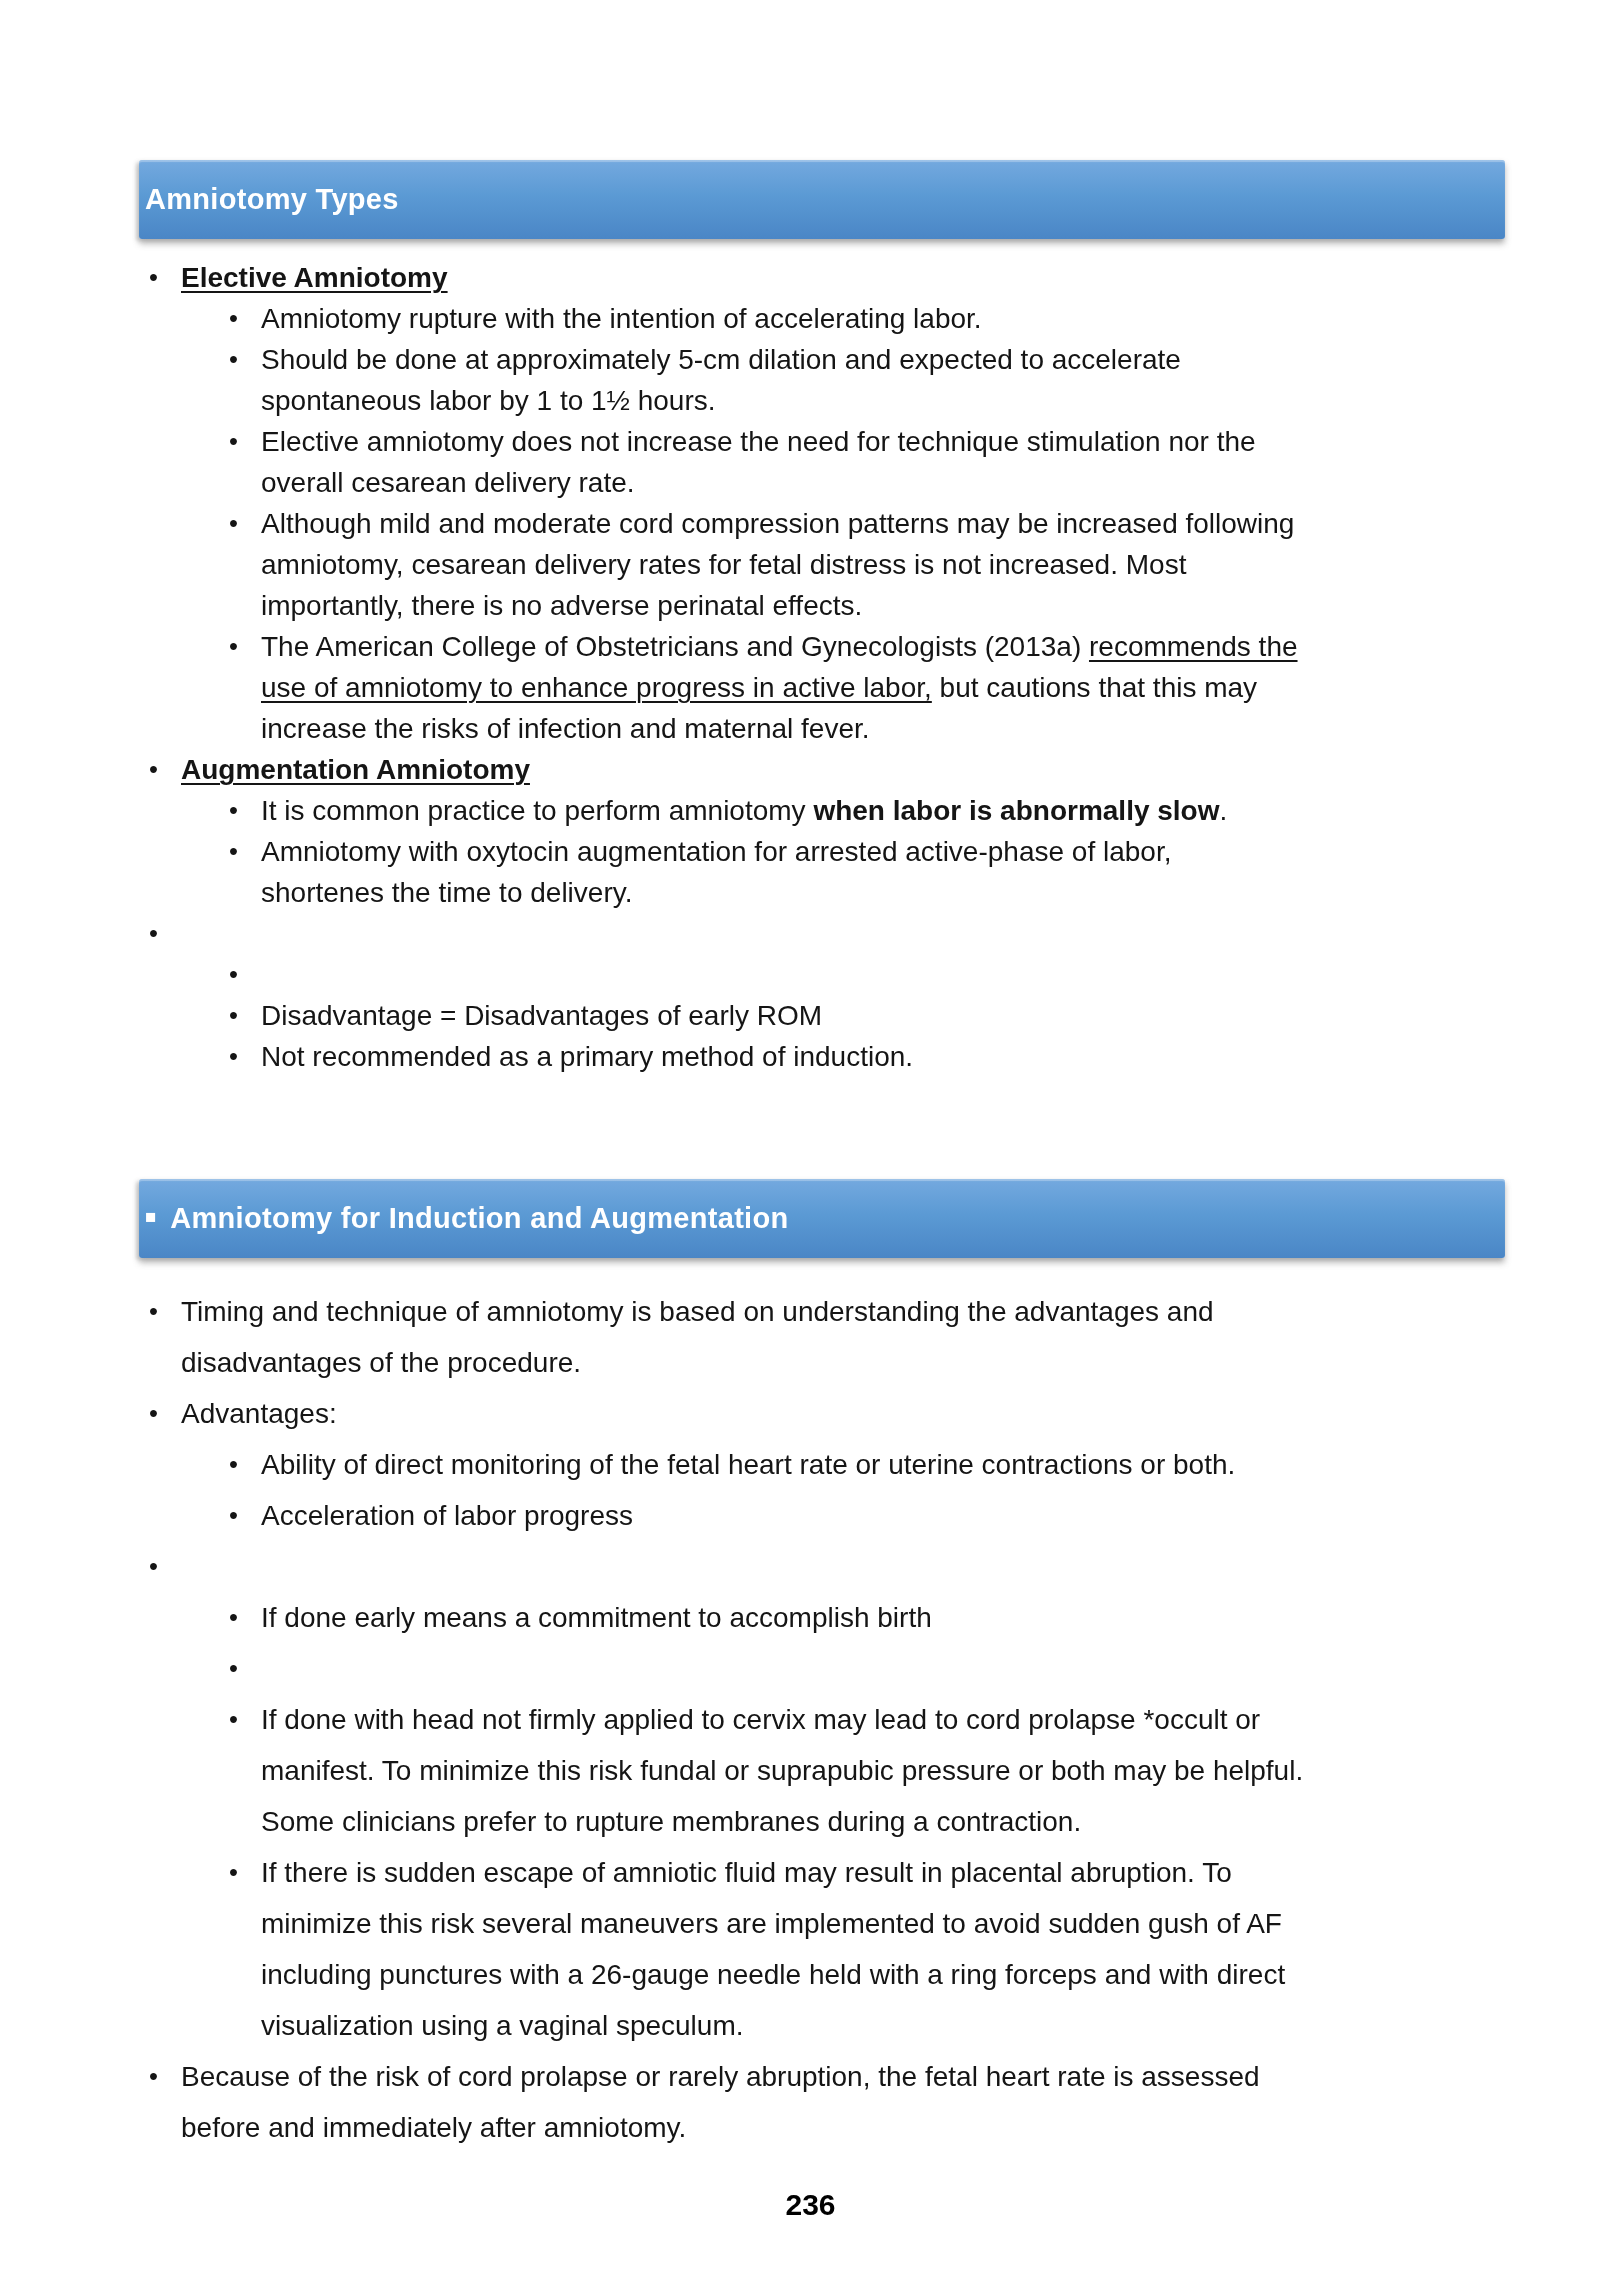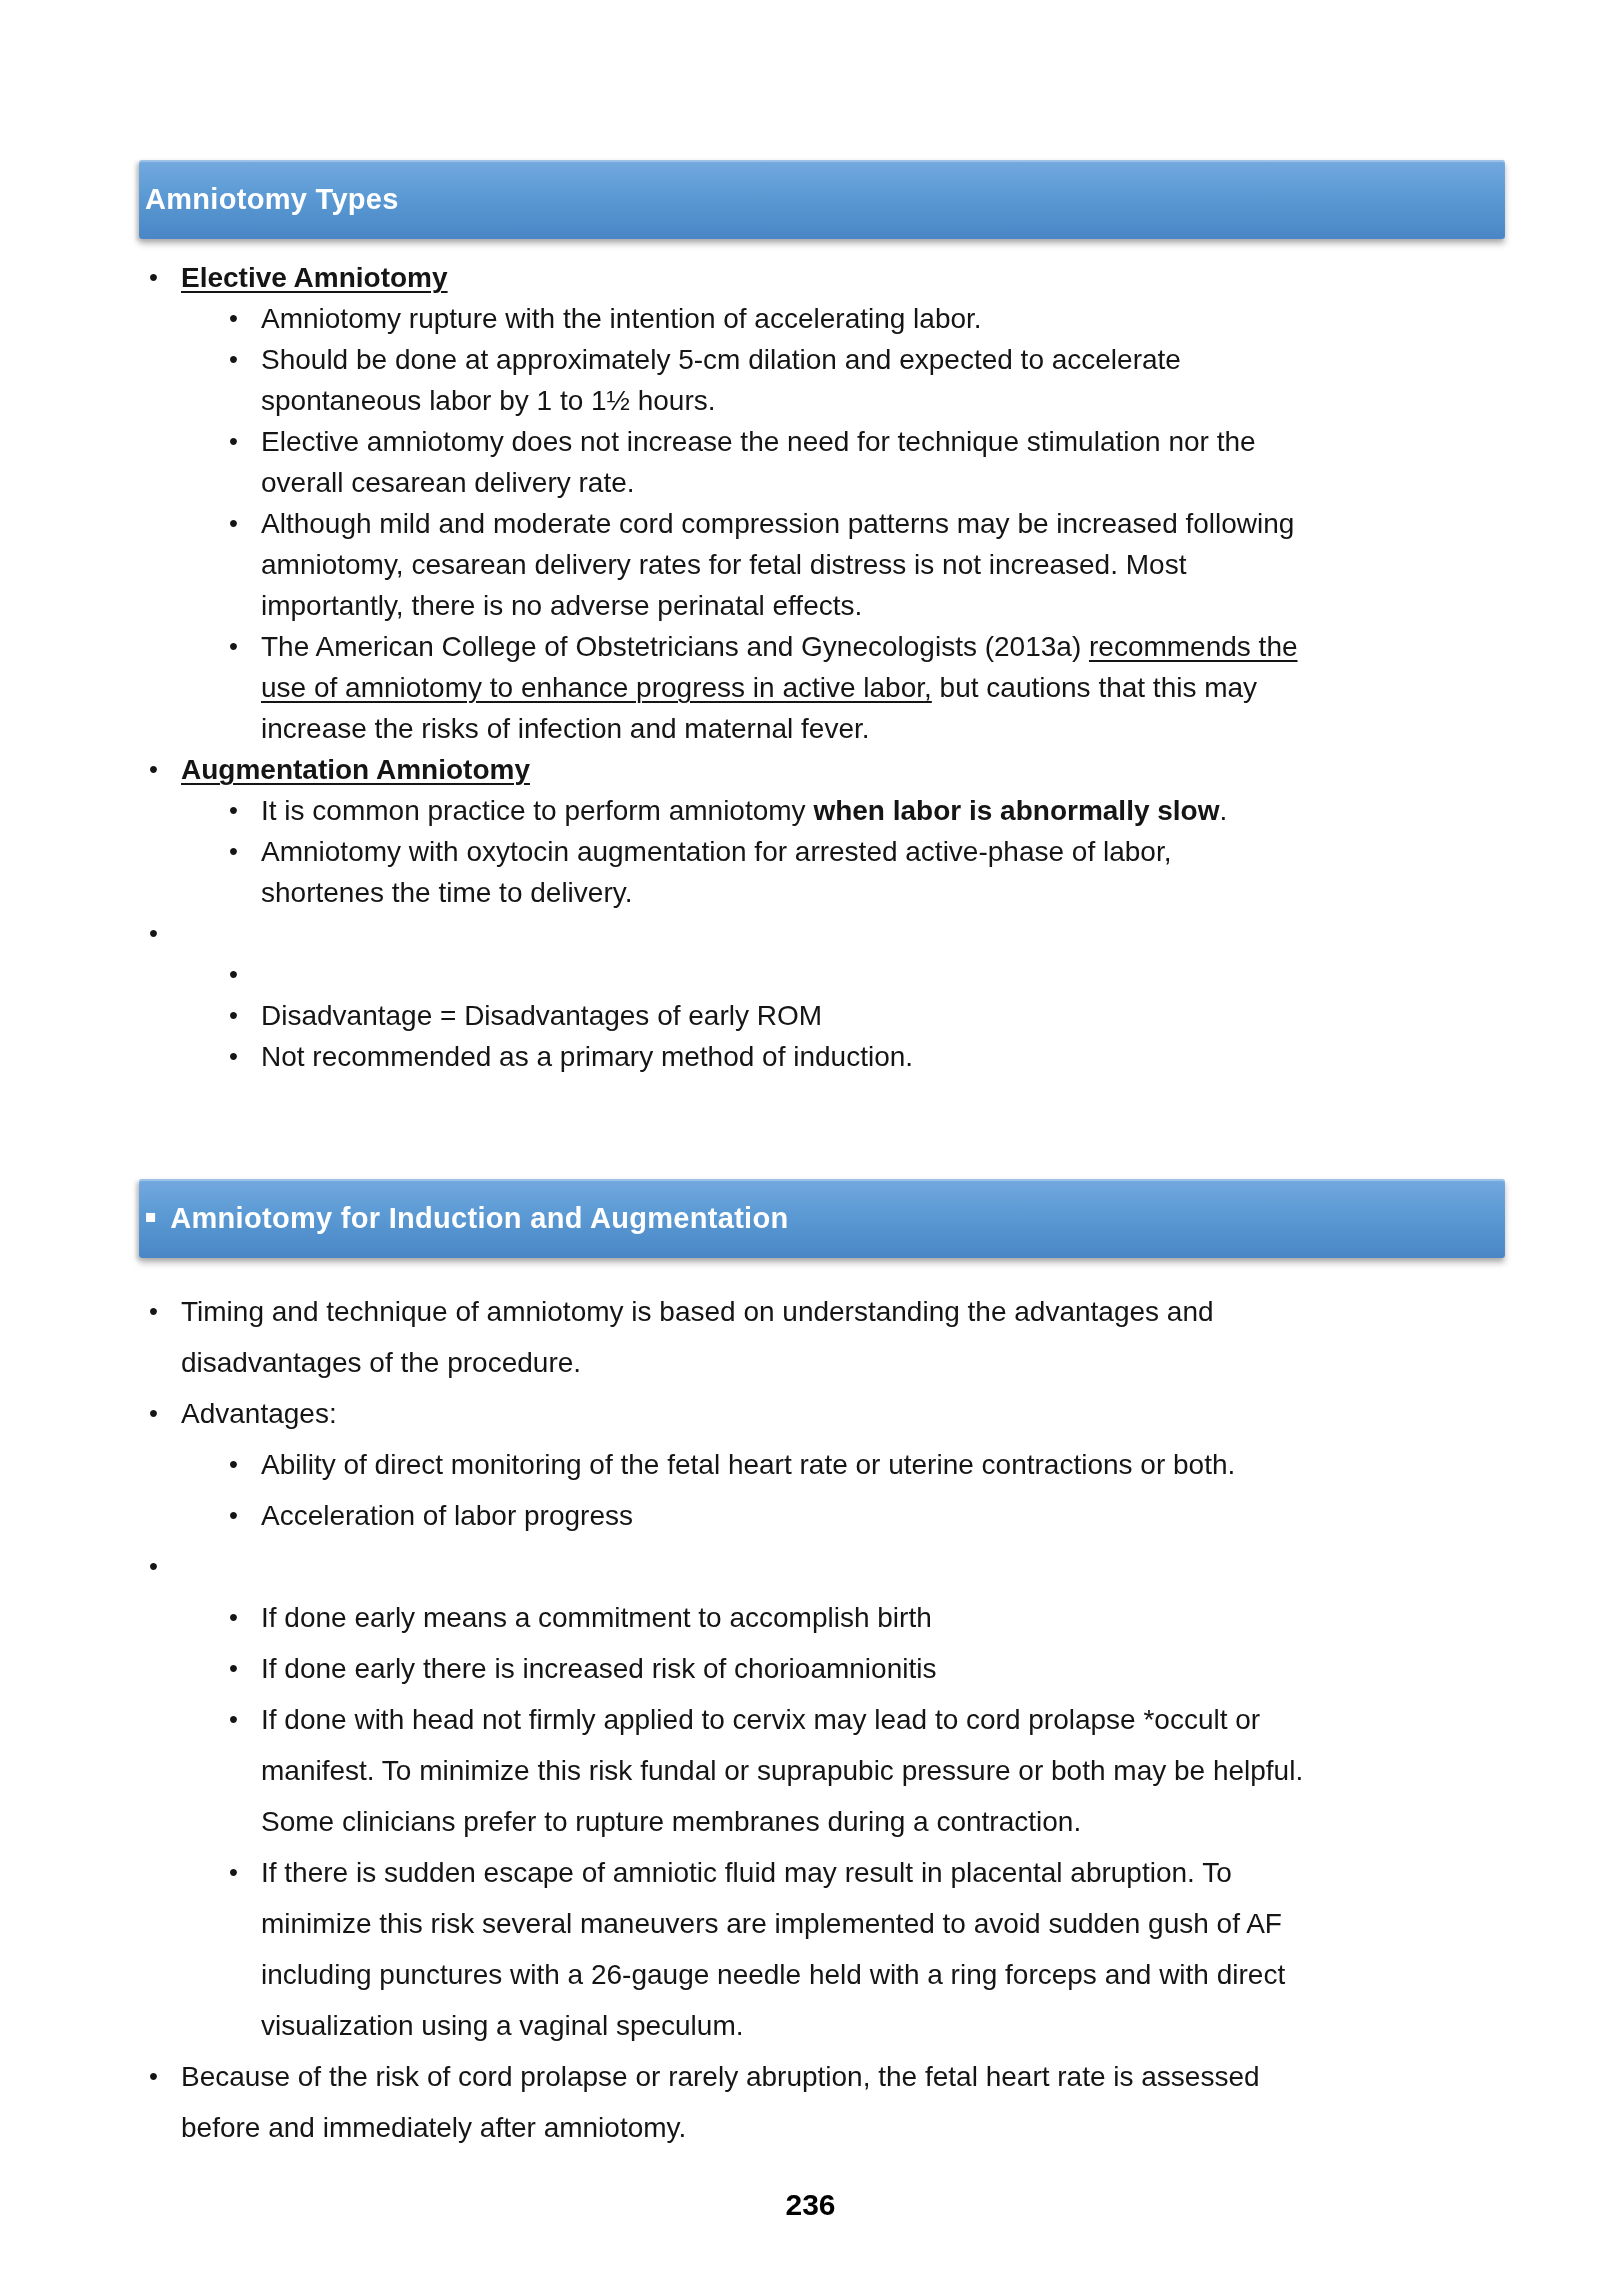--- a/index.html
+++ b/index.html
@@ -126,21 +126,20 @@
     </div>
     <div class="li lv1">
       <span class="blt">•</span>
     </div>
     <div class="li lv2">
       <span class="blt">•</span>
       <span class="txt"><span>If done early means a commitment to accomplish birth</span></span>
     </div>
     <div class="li lv2">
       <span class="blt">•</span>
-      <span class="txt"><span>If done early there is increased risk of chorioamnionitis</span></span>
     </div>
     <div class="li lv2">
       <span class="blt">•</span>
       <span class="txt"><span>If done with head not firmly applied to cervix may lead to cord prolapse *occult or
 manifest. To minimize this risk fundal or suprapubic pressure or both may be helpful.
 Some clinicians prefer to rupture membranes during a contraction.</span></span>
     </div>
     <div class="li lv2">
       <span class="blt">•</span>
       <span class="txt"><span>If there is sudden escape of amniotic fluid may result in placental abruption. To

